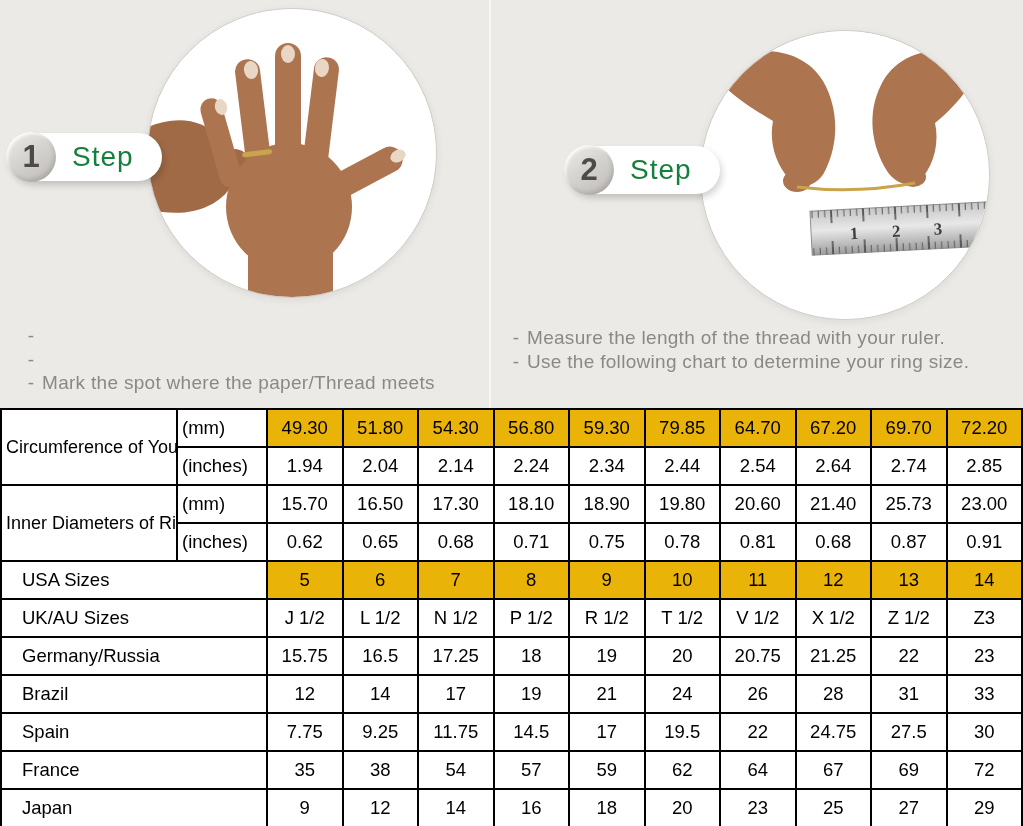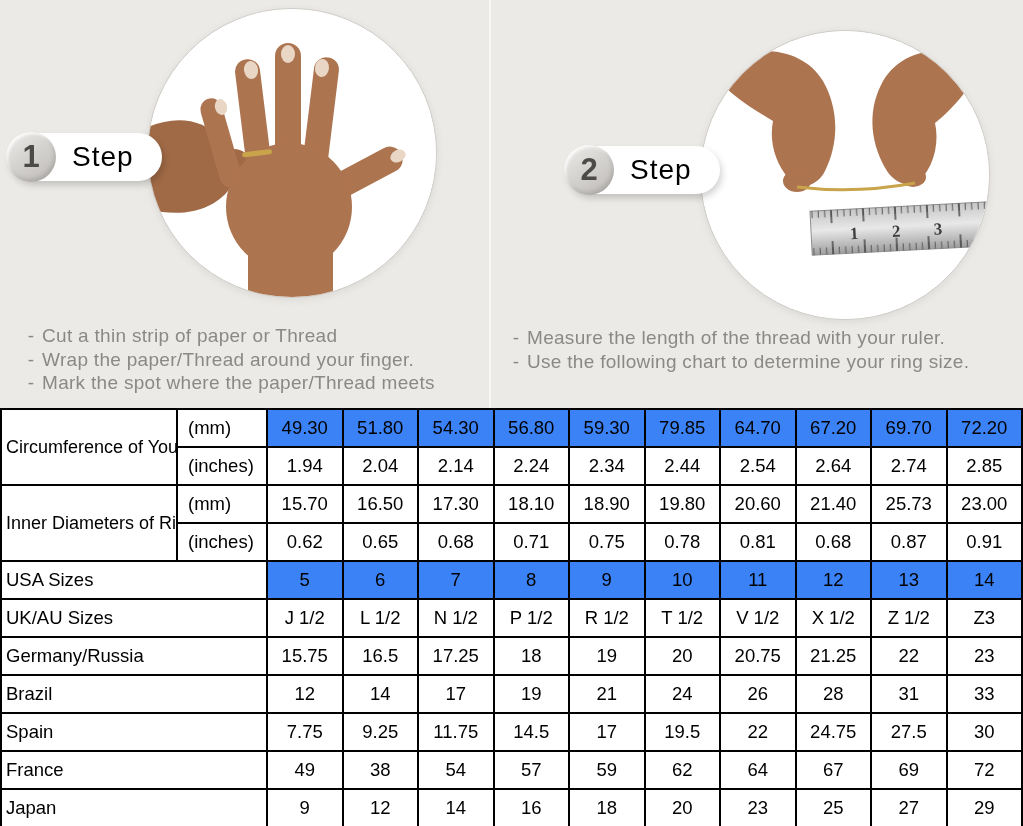--- a/index.html
+++ b/index.html
@@ -26,42 +26,42 @@
     box-shadow:2px 4px 7px rgba(0,0,0,.18);
   }
   .badge .num{
     width:50px;height:50px;border-radius:50%;flex:0 0 auto;
     background:linear-gradient(145deg,#efeeec 0%,#d6d4d1 45%,#bdbab7 100%);
     display:flex;align-items:center;justify-content:center;
     font-size:31px;font-weight:bold;color:#4d4b49;
     margin:-1px 16px -1px -2px;
     box-shadow:inset -2px -3px 4px rgba(0,0,0,.12), inset 2px 2px 3px rgba(255,255,255,.85);
   }
-  .badge .lbl{font-size:28px;color:#000000;letter-spacing:1px;}
+  .badge .lbl{font-size:28px;color:#15803d;letter-spacing:1px;}
   .badge1{left:8px;top:133px;}
   .badge2{left:566px;top:146px;}
 
   .instr{position:absolute;color:#8b8987;font-size:19px;line-height:23.5px;letter-spacing:.3px;}
   .instr1{left:20px;top:324px;}
   .instr2{left:505px;top:326px;}
   .instr .line{display:flex;}
   .instr .dash{width:22px;flex:0 0 auto;text-align:center;}
 
   .chart{position:absolute;left:0;top:408px;width:1023px;height:418px;background:#ffffff;}
   table{width:1023px;height:418px;border-collapse:collapse;table-layout:fixed;}
   td{
     border:2px solid #000;background:#fff;color:#000;
     text-align:center;vertical-align:middle;padding:0;
     font-size:18.5px;white-space:nowrap;overflow:hidden;
   }
   tr{height:38px;}
   td.group-label{font-size:18px;line-height:1.25;text-align:center;padding:0 4px;}
-  td.unit{text-align:left;padding-left:10px;}
-  td.rowlabel{text-align:left;padding-left:4px;}
-  td.hl{background:#3b82f6;}
+  td.unit{text-align:left;padding-left:4px;}
+  td.rowlabel{text-align:left;padding-left:20px;}
+  td.hl{background:#eab308;}
 </style>
 </head>
 <body>
 
 <div class="top">
   <div class="seam"></div>
 
   <div class="photo-circle circle1">
     <svg viewBox="0 0 288 288">
       <circle cx="144" cy="144" r="144" fill="#ffffff"></circle>
@@ -139,25 +139,23 @@
     <span class="lbl">Step</span>
   </div>
   <div class="badge badge2">
     <span class="num">2</span>
     <span class="lbl">Step</span>
   </div>
 
   <div class="instr instr1">
     <div class="line">
       <span class="dash">-</span>
-      <span>Cut a thin strip of paper or Thread</span>
-    </div>
-    <div class="line">
-      <span class="dash">-</span>
-      <span>Wrap the paper/Thread around your finger.</span>
+    </div>
+    <div class="line">
+      <span class="dash">-</span>
     </div>
     <div class="line">
       <span class="dash">-</span>
       <span>Mark the spot where the paper/Thread meets</span>
     </div>
   </div>
   <div class="instr instr2">
     <div class="line">
       <span class="dash">-</span>
       <span>Measure the length of the thread with your ruler.</span>
@@ -291,21 +289,21 @@
           <td class="val">14.5</td>
           <td class="val">17</td>
           <td class="val">19.5</td>
           <td class="val">22</td>
           <td class="val">24.75</td>
           <td class="val">27.5</td>
           <td class="val">30</td>
         </tr>
         <tr>
           <td class="rowlabel" colspan="2">France</td>
-          <td class="val">49</td>
+          <td class="val">35</td>
           <td class="val">38</td>
           <td class="val">54</td>
           <td class="val">57</td>
           <td class="val">59</td>
           <td class="val">62</td>
           <td class="val">64</td>
           <td class="val">67</td>
           <td class="val">69</td>
           <td class="val">72</td>
         </tr>

